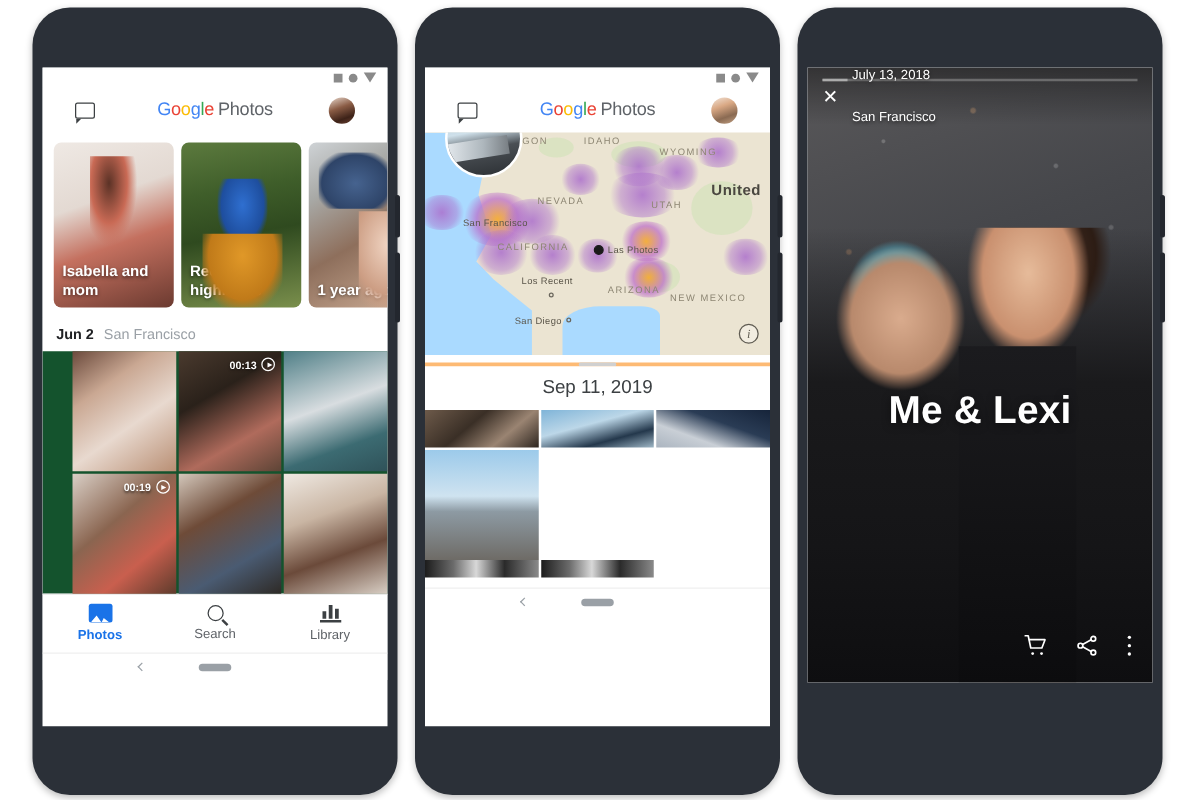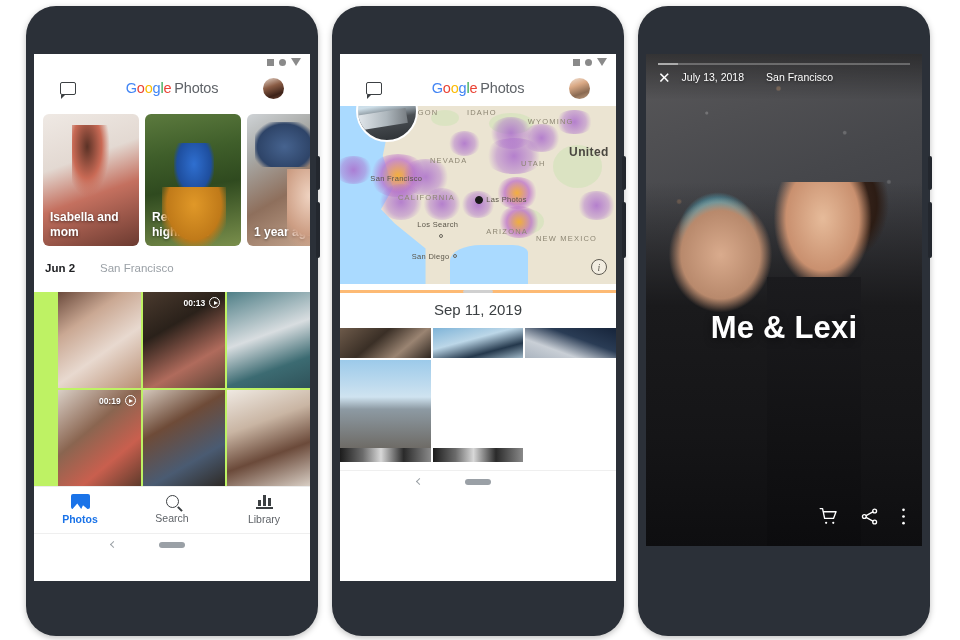--- a/index.html
+++ b/index.html
@@ -100,28 +100,28 @@
   .m2::after{content:"";position:absolute;left:18%;top:55%;width:66%;height:45%;
     background:radial-gradient(ellipse at 50% 30%,#e09828 0%,#c07a19 60%,transparent 80%);}
   .m3 { background:linear-gradient(150deg,#cfd3d6 0%,#a8a9a6 25%,#8e6f5c 55%,#d4b49c 100%); }
   .m3::before{content:"";position:absolute;left:8%;top:6%;width:62%;height:34%;
     background:radial-gradient(ellipse at 50% 55%,#46638f 0%,#2e4468 65%,transparent 80%);}
   .m3::after{content:"";position:absolute;left:42%;top:42%;width:60%;height:58%;
     background:radial-gradient(ellipse at 40% 35%,#f0d4c2 0%,#cc9d83 55%,transparent 78%);}
 
   
   .datehdr {
-    padding:8px 11px 18px; font-size:11.5px; background:#fff;
-    display:flex; gap:25px; align-items:baseline;
+    padding:8px 11px 7px; font-size:11.5px; background:#fff;
+    display:flex; gap:8px; align-items:baseline;
   }
   .datehdr .d { color:#202124; font-weight:700; }
   .datehdr .p { color:#9aa0a6; font-weight:400; }
 
   
-  .grid3 { display:grid; grid-template-columns:repeat(3,1fr); gap:2px; background:#bef264;padding-left:24px; }
+  .grid3 { display:grid; grid-template-columns:repeat(3,1fr); gap:2px; background:#14532d;padding-left:24px; }
   .cell { position:relative; overflow:hidden; }
   .cell .dur {
     position:absolute; top:5px; right:5px;
     display:flex; align-items:center; gap:4px;
     color:#fff; font-size:8.5px; font-weight:600;
     text-shadow:0 1px 2px rgba(0,0,0,.6);
   }
   .playc { width:11px;height:11px;border:1.2px solid #fff;border-radius:50%;position:relative; }
   .playc::after{content:"";position:absolute;left:3.4px;top:2.6px;
     width:0;height:0;border-left:4px solid #fff;border-top:2.6px solid transparent;border-bottom:2.6px solid transparent;}
@@ -252,21 +252,21 @@
     content:"";position:absolute;left:44%;top:26%;width:34%;height:74%;
     background:linear-gradient(180deg,#1b1b1e 0%,#121214 60%,#0c0c0e 100%);
   }
   .story-top {
     position:absolute;left:0;right:0;top:0;height:46px;
     background:linear-gradient(180deg,rgba(0,0,0,.42),rgba(0,0,0,0));
     display:flex;align-items:center;gap:11px;padding:0 12px;
   }
   .x-ico { color:#fff;font-size:15px;line-height:1;font-weight:300;cursor:pointer; }
   .story-meta { color:#fff;font-size:10.5px;display:flex;gap:22px;font-weight:400;
-    text-shadow:0 1px 3px rgba(0,0,0,.55);}
+    text-shadow:0 1px 3px rgba(0,0,0,.55);flex-direction:column;}
   .prog {
     position:absolute;left:12px;right:12px;top:9px;height:1.6px;
     background:rgba(255,255,255,.45);
   }
   .prog i{display:block;height:100%;width:8%;background:#fff;}
   .story-title {
     position:absolute;left:0;right:0;top:52%;text-align:center;
     color:#fff;font-size:31px;font-weight:700;letter-spacing:.2px;
     text-shadow:0 2px 8px rgba(0,0,0,.45);
   }
@@ -410,21 +410,21 @@
       <div class="mlabel" style="left:21%;top:28%;margin-left:32px;">NEVADA</div>
       <div class="mlabel" style="left:54%;top:30%;padding-left:32px;">UTAH</div>
       <div class="mlabel" style="left:21%;top:49%;">CALIFORNIA</div>
       <div class="mlabel" style="left:53%;top:68%;text-align:center;">ARIZONA</div>
       <div class="mlabel" style="left:71%;top:72%;">NEW MEXICO</div>
       <div class="mlabel big" style="left:83%;top:22%;">United</div>
 
       <div class="mlabel dark" style="left:11%;top:38%;">San Francisco</div>
       <span class="city-dot filled" style="left:49%;top:50.5%;"></span>
       <div class="mlabel dark" style="left:53%;top:50%;">Las Photos</div>
-      <div class="mlabel dark" style="left:28%;top:64%;">Los Search</div>
+      <div class="mlabel dark" style="left:28%;top:64%;">Los Recent</div>
       <span class="city-dot" style="left:36%;top:72%;"></span>
       <div class="mlabel dark" style="left:26%;top:82%;">San Diego</div>
       <span class="city-dot" style="left:41%;top:83%;"></span>
 
       <div class="map-thumb"></div>
       <div class="info-btn">i</div>
     </div>
 
     <div style="background:#fdba74;">
       <div class="sheet-handle"></div>

